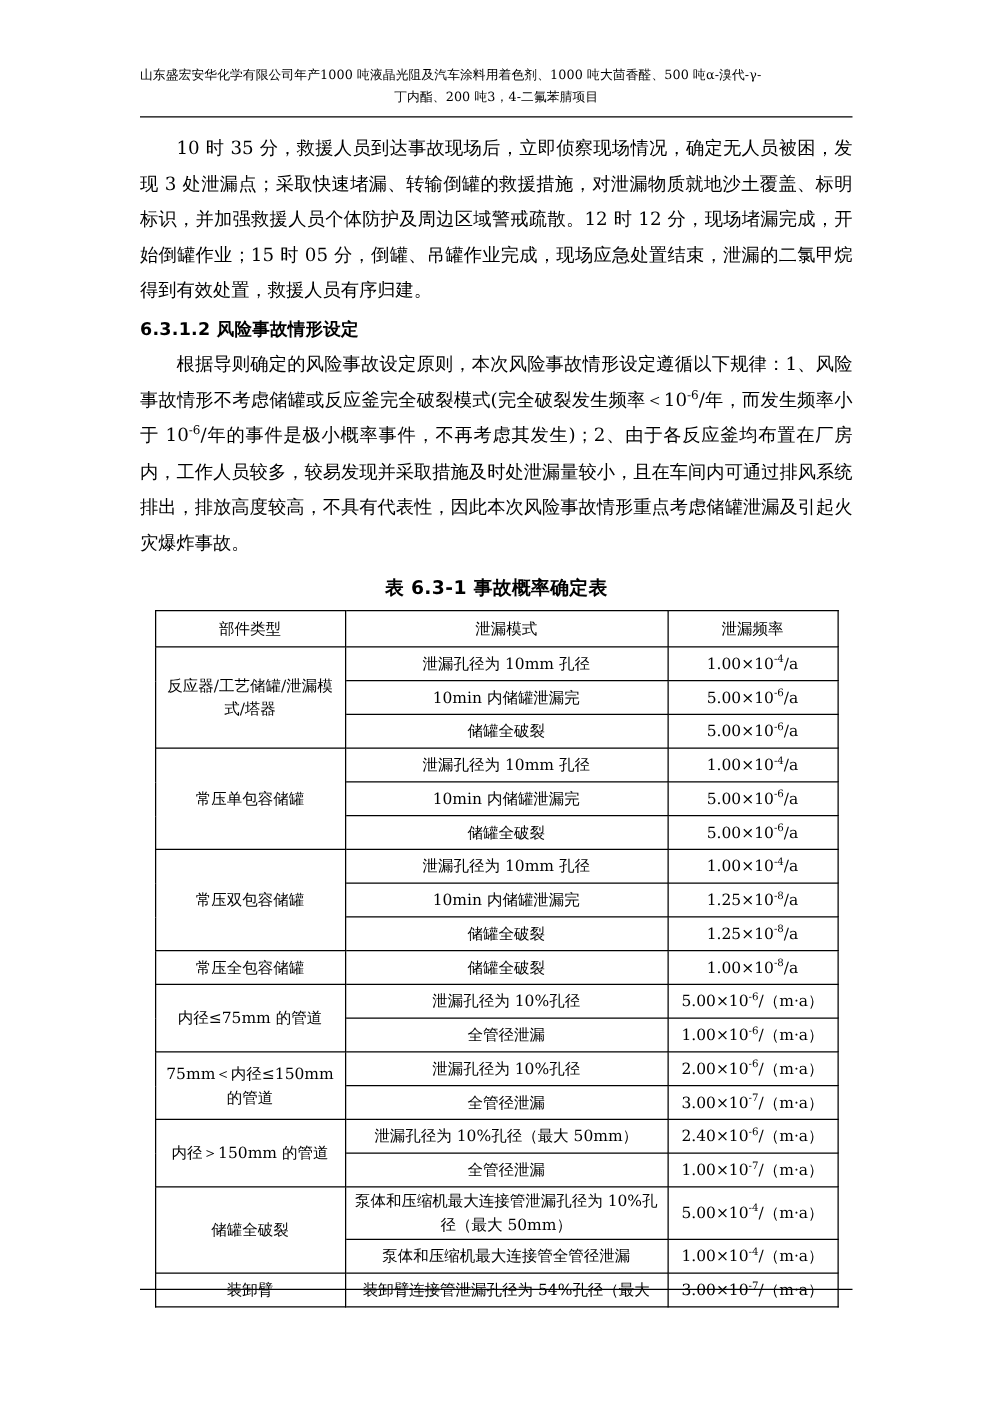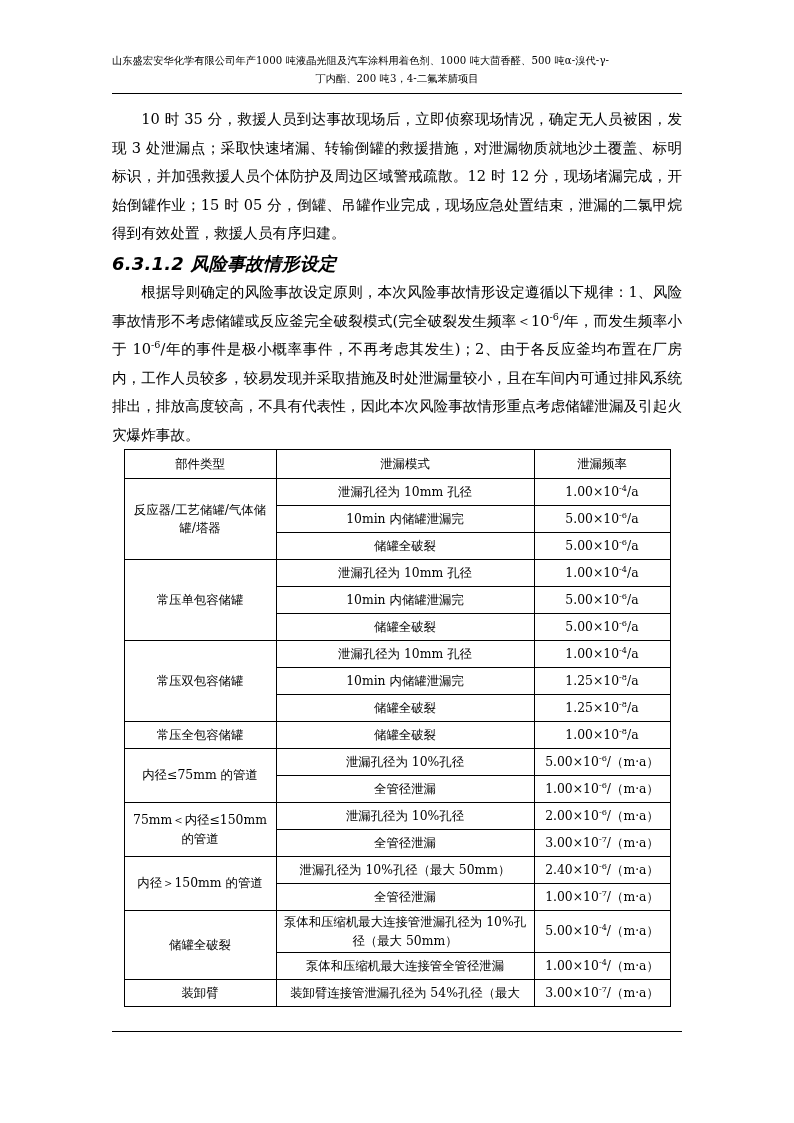--- a/index.html
+++ b/index.html
@@ -54,27 +54,26 @@
     font-size: 14.6px;
     line-height: 28.5px;
     text-align: justify;
     text-justify: inter-ideograph;
     margin: 0;
     text-indent: 2em;
   }
   .para-first { margin-top: 11px; }
 
   .heading3 {
-    font-size: 18px;
+    font-size: 14px;
     font-weight: bold;
     line-height: 28.5px;
     margin: 2px 0 0 0;
     font-family: "DejaVu Sans", "Liberation Sans", sans-serif;
     letter-spacing: 0.2px;
-    font-style: italic;
   }
 
   sup.exp {
     font-size: 0.66em;
     vertical-align: super;
     line-height: 0;
   }
 
   
   .table-caption {
@@ -150,37 +149,38 @@
     </div>
     <hr class="header-rule">
 
     <p class="para para-first">10 时 35 分，救援人员到达事故现场后，立即侦察现场情况，确定无人员被困，发现 3 处泄漏点；采取快速堵漏、转输倒罐的救援措施，对泄漏物质就地沙土覆盖、标明标识，并加强救援人员个体防护及周边区域警戒疏散。12 时 12 分，现场堵漏完成，开始倒罐作业；15 时 05 分，倒罐、吊罐作业完成，现场应急处置结束，泄漏的二氯甲烷得到有效处置，救援人员有序归建。</p>
 
     <h3 class="heading3">6.3.1.2  风险事故情形设定</h3>
 
     <p class="para"><span>根据导则确定的风险事故设定原则，本次风险事故情形设定遵循以下规律：1、风险事故情形不考虑储罐或反应釜完全破裂模式(完全破裂发生频率＜10</span><sup class="exp">-6</sup><span>/年，而发生频率小于 10</span><sup class="exp">-6</sup><span>/年的事件是极小概率事件，不再考虑其发生)；2、由于各反应釜均布置在厂房内，工作人员较多，较易发现并采取措施及时处泄漏量较小，且在车间内可通过排风系统排出，排放高度较高，不具有代表性，因此本次风险事故情形重点考虑储罐泄漏及引起火灾爆炸事故。</span></p>
 
 
+    <div class="table-caption">表 6.3-1    事故概率确定表</div>
 
     <table class="risk">
       <colgroup>
         <col class="col-a">
           <col class="col-b">
           <col class="col-c">
       </colgroup>
       <thead>
         <tr>
           <th>部件类型</th>
           <th>泄漏模式</th>
           <th>泄漏频率</th>
         </tr>
       </thead>
       <tbody id="risk-body">
           <tr>
-            <td class="part-cell" rowspan="3">反应器/工艺储罐/气体储罐/塔器</td>
+            <td class="part-cell" rowspan="3">反应器/工艺储罐/泄漏模式/塔器</td>
             <td class="mode-cell">泄漏孔径为 10mm 孔径</td>
             <td class="freq-cell"><span>1.00×10</span><sup class="exp">-4</sup><span>/a</span></td>
           </tr>
           <tr>
             <td class="mode-cell">10min 内储罐泄漏完</td>
             <td class="freq-cell"><span>5.00×10</span><sup class="exp">-6</sup><span>/a</span></td>
           </tr>
           <tr>
             <td class="mode-cell">储罐全破裂</td>
             <td class="freq-cell"><span>5.00×10</span><sup class="exp">-6</sup><span>/a</span></td>

